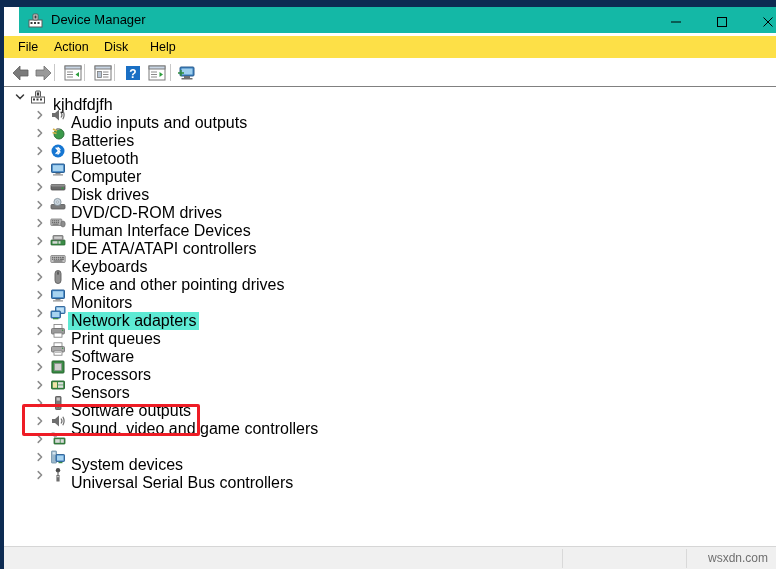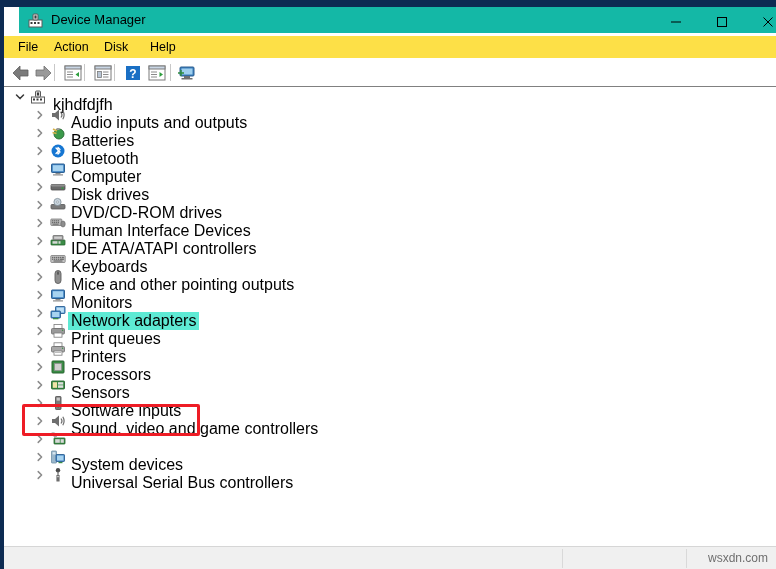--- a/index.html
+++ b/index.html
@@ -496,21 +496,21 @@
             <path d="M2.2 1.6 L5.6 5 L2.2 8.4" fill="none" stroke="#8b8b8b" stroke-width="1.5" stroke-linecap="round" stroke-linejoin="round"></path>
           </svg>
         </span>
       <span class="node-icon">
         <svg width="16" height="16" viewBox="0 0 16 16">
             <rect x="5" y="1.5" width="6" height="13" rx="3" fill="#8e8e8e" stroke="#5f5f5f" stroke-width="0.9"></rect>
             <line x1="8" y1="2" x2="8" y2="6" stroke="#5f5f5f" stroke-width="0.9"></line>
             <rect x="7.3" y="3" width="1.4" height="2.4" rx="0.7" fill="#4d4d4d"></rect>
           </svg>
       </span>
-      <span class="node-label">Mice and other pointing outputs</span>
+      <span class="node-label">Mice and other pointing drives</span>
     </div>
 
     <div class="tree-row child">
       <span class="tw">
           <svg width="8" height="10" viewBox="0 0 8 10">
             <path d="M2.2 1.6 L5.6 5 L2.2 8.4" fill="none" stroke="#8b8b8b" stroke-width="1.5" stroke-linecap="round" stroke-linejoin="round"></path>
           </svg>
         </span>
       <span class="node-icon">
         <svg width="16" height="16" viewBox="0 0 16 16">
@@ -566,21 +566,21 @@
         </span>
       <span class="node-icon">
         <svg width="16" height="16" viewBox="0 0 16 16">
             <rect x="4" y="1.8" width="8" height="3.7" fill="#ffffff" stroke="#7c7c7c" stroke-width="0.8"></rect>
             <rect x="1.5" y="5.5" width="13" height="5.5" rx="1" fill="#a8a8a8" stroke="#6e6e6e" stroke-width="0.8"></rect>
             <rect x="4" y="10" width="8" height="4.2" fill="#ffffff" stroke="#7c7c7c" stroke-width="0.8"></rect>
             <rect x="5" y="11" width="6" height="0.8" fill="#b0b0b0"></rect>
             <circle cx="12.6" cy="7.3" r="0.7" fill="#3b8c46"></circle>
           </svg>
       </span>
-      <span class="node-label">Printers</span>
+      <span class="node-label">Software</span>
     </div>
 
     <div class="tree-row child">
       <span class="tw">
           <svg width="8" height="10" viewBox="0 0 8 10">
             <path d="M2.2 1.6 L5.6 5 L2.2 8.4" fill="none" stroke="#8b8b8b" stroke-width="1.5" stroke-linecap="round" stroke-linejoin="round"></path>
           </svg>
         </span>
       <span class="node-icon">
         <svg width="16" height="16" viewBox="0 0 16 16">
@@ -614,21 +614,21 @@
             <path d="M2.2 1.6 L5.6 5 L2.2 8.4" fill="none" stroke="#8b8b8b" stroke-width="1.5" stroke-linecap="round" stroke-linejoin="round"></path>
           </svg>
         </span>
       <span class="node-icon">
         <svg width="16" height="16" viewBox="0 0 16 16">
             <rect x="5.5" y="1.5" width="5.5" height="13" rx="0.7" fill="#7a7a7a" stroke="#585858" stroke-width="0.9"></rect>
             <rect x="6.6" y="2.6" width="3.3" height="3" fill="#c8c8c8"></rect>
             <circle cx="8.2" cy="12" r="0.8" fill="#3b8c46"></circle>
           </svg>
       </span>
-      <span class="node-label">Software inputs</span>
+      <span class="node-label">Software outputs</span>
     </div>
 
     <div class="tree-row child">
       <span class="tw">
           <svg width="8" height="10" viewBox="0 0 8 10">
             <path d="M2.2 1.6 L5.6 5 L2.2 8.4" fill="none" stroke="#8b8b8b" stroke-width="1.5" stroke-linecap="round" stroke-linejoin="round"></path>
           </svg>
         </span>
       <span class="node-icon">
         <svg width="16" height="16" viewBox="0 0 16 16">

